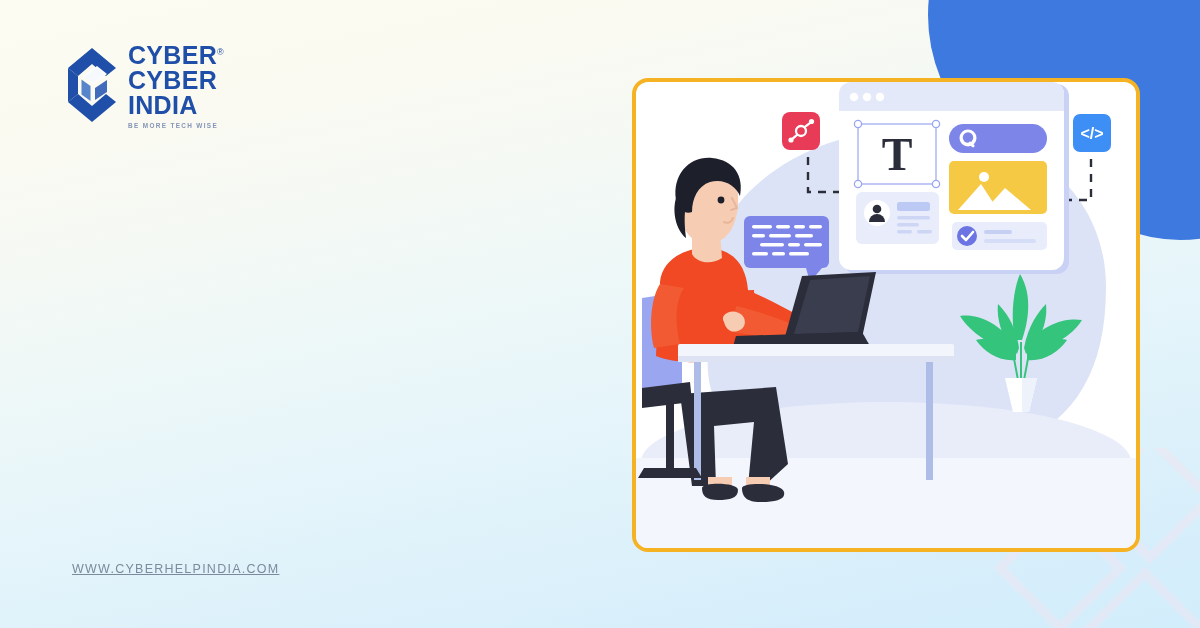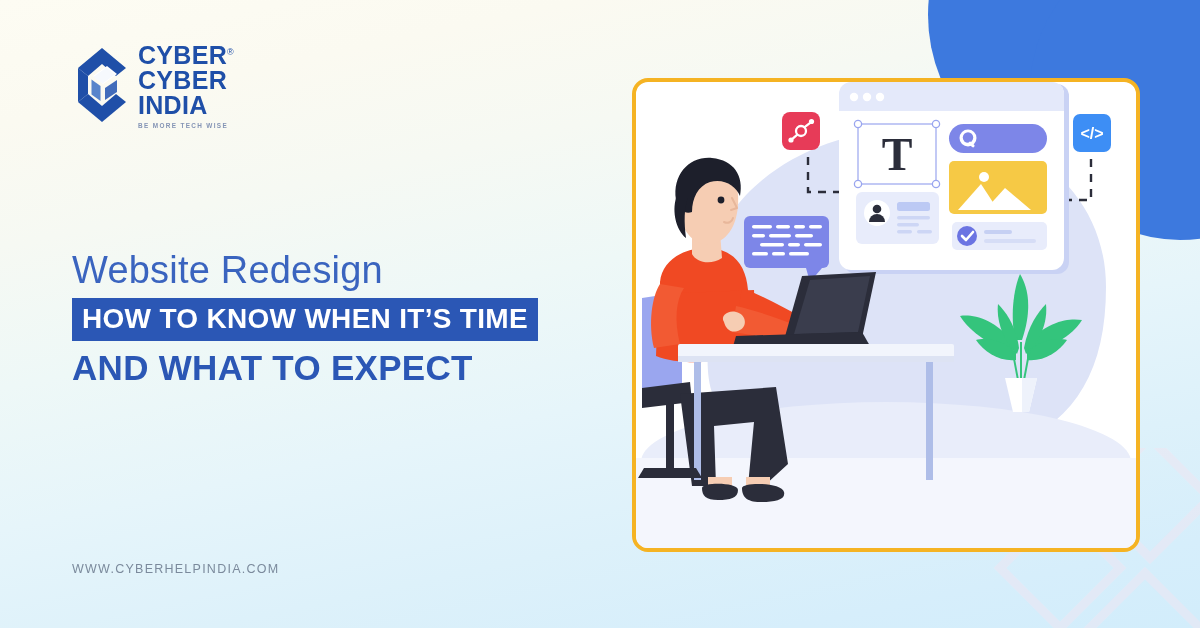--- a/index.html
+++ b/index.html
@@ -47,21 +47,21 @@
   .geo-pattern {
     position:absolute;
     right:-10px; bottom:-20px;
     width:220px; height:200px;
     opacity:.5;
   }
 
   
   .logo-wrap {
     position:absolute;
-    left:76px; top:40px;
+    left:66px; top:40px;
     display:flex; align-items:center; gap:10px;
   }
   .logo-mark { width:52px; height:78px; flex:none; }
   .logo-text { display:flex; flex-direction:column; }
   .logo-line {
     font-family:"Liberation Sans", sans-serif;
     font-weight:bold;
     font-size:25px;
     line-height:25px;
     letter-spacing:.3px;
@@ -115,20 +115,21 @@
   }
 
   
   .site-url {
     position:absolute;
     left:72px; top:562px;
     font-size:12.5px;
     letter-spacing:1.25px;
     color:#7b8a9c;
     font-weight:normal;
+    text-decoration:underline;
   }
 
   
   .art-card {
     position:absolute;
     left:632px; top:78px;
     width:508px; height:474px;
     background:#ffffff;
     border:4px solid #f5b323;
     border-radius:16px;
@@ -171,25 +172,20 @@
     <div class="logo-text">
       <div class="logo-line">
         <span>CYBER</span><span class="reg">®</span>
       </div>
       <div class="logo-line">CYBER</div>
       <div class="logo-line">INDIA</div>
       <div class="logo-tag">BE MORE TECH WISE</div>
     </div>
   </div>
 
-  <div class="headline">
-    <div class="h-line1">Website Redesign</div>
-    <div><span class="h-line2">HOW TO KNOW WHEN IT’S TIME</span></div>
-    <div class="h-line3">AND WHAT TO EXPECT</div>
-  </div>
 
   <div class="site-url">WWW.CYBERHELPINDIA.COM</div>
 
   <div class="art-card">
     <svg class="art-svg" viewBox="0 0 500 466">
 
       <path d="M70 230 C60 120 160 52 270 46 C390 40 470 110 470 205 C470 300 430 352 350 372 C260 394 150 400 100 348 C60 306 76 280 70 230 Z" fill="#dde3f7"></path>
       <ellipse cx="250" cy="380" rx="245" ry="60" fill="#e9edfa"></ellipse>
       <rect x="0" y="376" width="500" height="90" fill="#f4f6fd"></rect>
 

